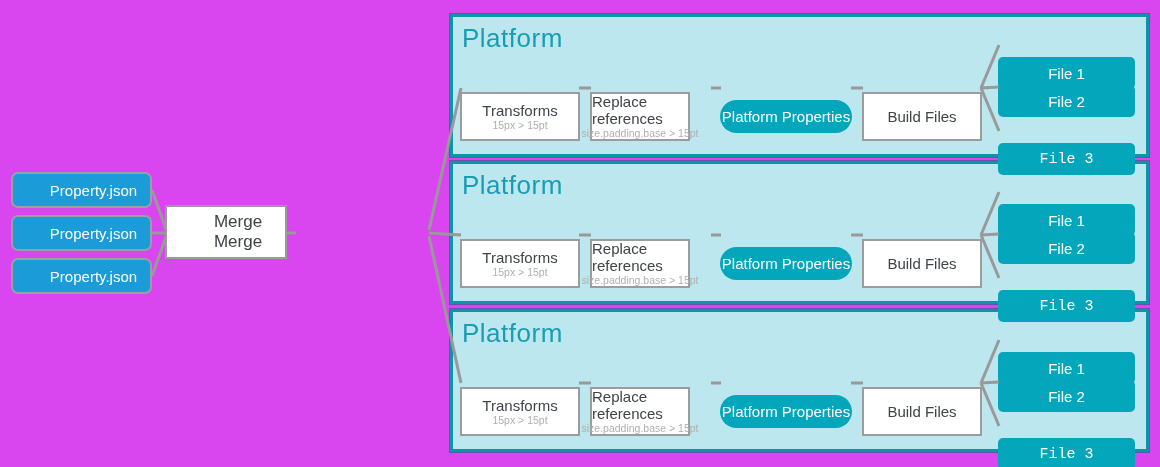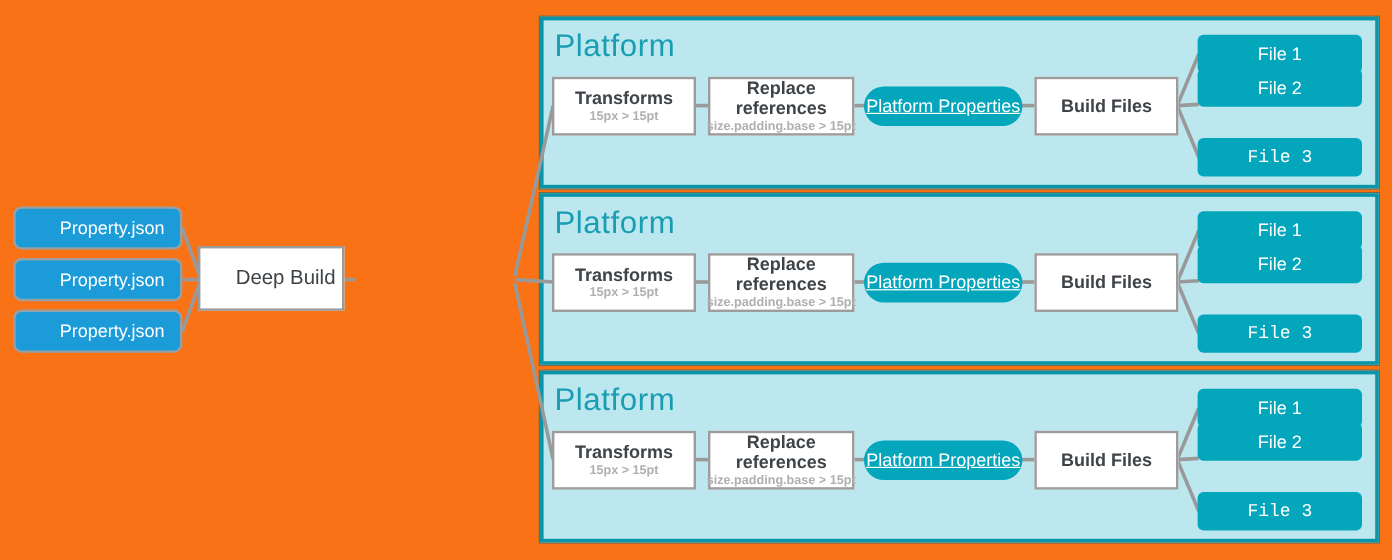--- a/index.html
+++ b/index.html
@@ -1,17 +1,17 @@
 <!DOCTYPE html>
 <html><head>
 <meta charset="utf-8">
 <style>
   html,body{margin:0;padding:0;}
   .stage{
-    position:relative;width:1160px;height:467px;background:#f97316;
+    position:relative;width:1160px;height:467px;background:#d946ef;
     font-family:"Liberation Sans","DejaVu Sans",sans-serif;overflow:hidden;
   }
   .stage *{box-sizing:border-box;}
 
   
   .node{position:absolute;display:flex;align-items:center;justify-content:center;
         text-align:center;z-index:2;padding-left:24px;}
   .src{
     left:11px;width:141px;height:36px;background:#1B9BD8;
     border:2px solid #97A0A3;border-radius:7px;color:#fff;font-size:15px;
@@ -31,32 +31,32 @@
     position:absolute;left:450px;width:699px;height:143px;
     background:#BCE7EF;border:3px solid #0B95A9;
     box-shadow:0 0 0 1px rgba(8,95,108,.55);
   }
   .panel.p0{top:14px;} .panel.p1{top:161px;} .panel.p2{top:309px;}
   .panel-title{
     position:absolute;left:9px;top:6px;font-size:26px;line-height:30px;
     color:#189DB2;letter-spacing:.5px;
   }
   .pnode{position:absolute;display:flex;flex-direction:column;align-items:center;
-         justify-content:center;text-align:center;z-index:2;}
+         justify-content:center;z-index:2;margin-top:28px;}
   .white-box{
     background:#fff;border:2px solid #9C9C9C;color:#3F4449;
-    width:120px;height:49px;top:47px;font-weight:bold;
+    width:120px;height:49px;top:47px;
   }
   .white-box .lbl{font-size:15px;line-height:17px;}
   .white-box .ex{font-size:10.5px;line-height:13px;color:#AFAFAF;white-space:nowrap;}
   .transforms{left:7px;}
-  .replace{left:137px;width:122px;}
+  .replace{left:137px;width:100px;}
   .teal-pill{
     left:267px;top:55px;width:132px;height:33px;background:#04A6BB;
-    border-radius:17px;color:#fff;font-size:15px;text-decoration:underline;
+    border-radius:17px;color:#fff;font-size:15px;
   }
   .build{left:409px;}
   .file{
     left:545px;width:137px;height:32px;background:#04A6BB;border-radius:5px;
     color:#fff;font-size:15px;
   }
   .file.f0{top:12px;} .file.f1{top:40px;} .file.f2{top:98px;font-family:Liberation Mono, monospace;}
 
   
   svg.wires{position:absolute;left:0;top:0;z-index:1;}
@@ -155,15 +155,15 @@
       <line x1="851" y1="383" x2="863" y2="383"></line>
       <line x1="981" y1="383" x2="999" y2="340"></line>
       <line x1="981" y1="383" x2="999" y2="382"></line>
       <line x1="981" y1="383" x2="999" y2="426"></line>
     </g>
   </svg>
 
   <div class="node src s0">Property.json</div>
   <div class="node src s1">Property.json</div>
   <div class="node src s2">Property.json</div>
-  <div class="node merge-box">Deep Build</div>
+  <div class="node merge-box">Merge Merge</div>
 
 </div>
 
 </body></html>

